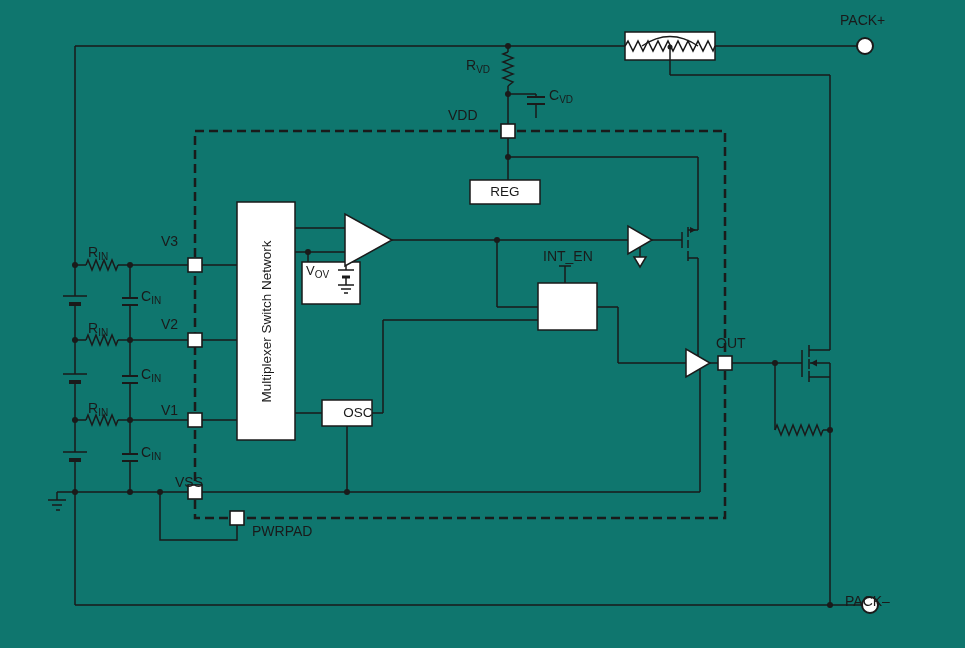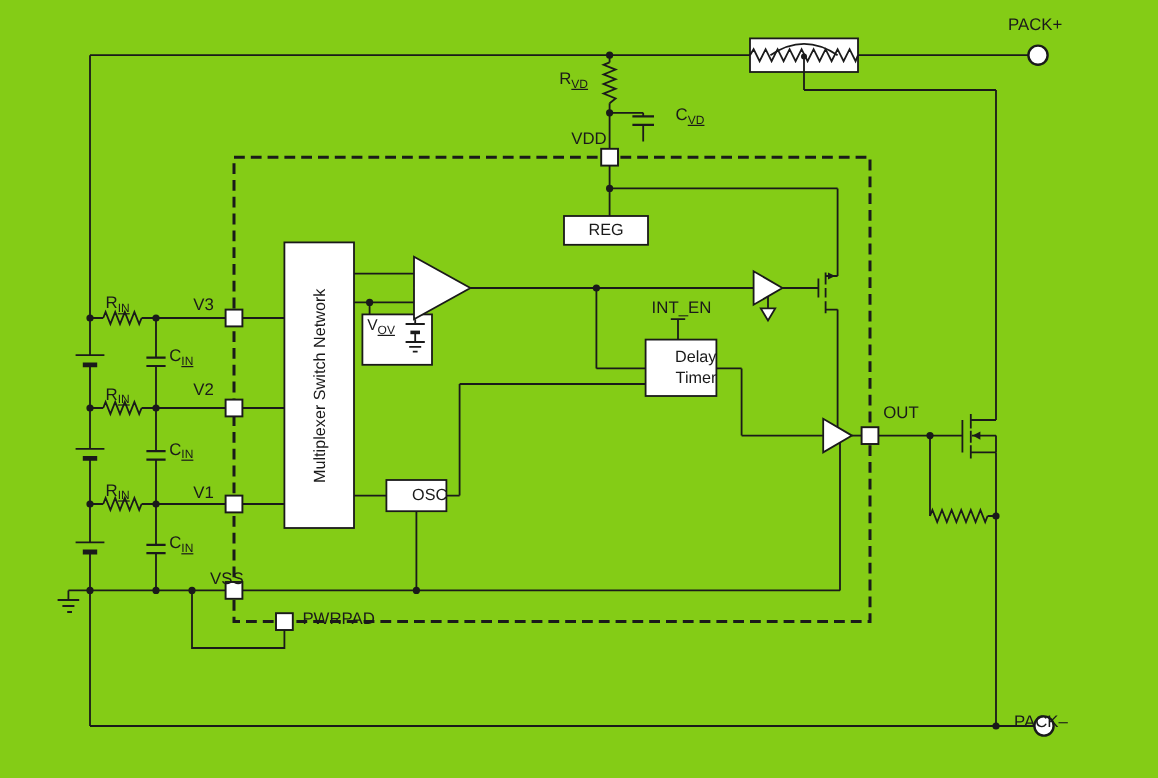--- a/index.html
+++ b/index.html
@@ -1,25 +1,25 @@
 <!DOCTYPE html>
 <html><head>
 <meta charset="utf-8">
 <style>
   html,body{margin:0;padding:0;background:#ffffff;}
   .stage{
-    position:relative;width:965px;height:648px;background:#84cc16;
+    position:relative;width:965px;height:648px;background:#0f766e;
     font-family:"Liberation Sans",sans-serif;color:#1a1a1a;overflow:hidden;
   }
   .stage svg{position:absolute;left:0;top:0;}
   .lbl{position:absolute;font-size:14px;line-height:1.1;white-space:nowrap;color:#1a1a1a;}
-  .lbl sub{font-size:10px;vertical-align:-3px;text-decoration:underline;}
+  .lbl sub{font-size:10px;vertical-align:-3px;}
   .boxlbl{
     position:absolute;display:flex;align-items:center;justify-content:center;
-    font-size:13.5px;line-height:1.25;text-align:right;color:#1a1a1a;
+    font-size:13.5px;line-height:1.25;text-align:center;color:#1a1a1a;
   }
   .rotwrap{position:absolute;display:flex;align-items:center;justify-content:center;}
   .rot{transform:rotate(-90deg);white-space:nowrap;font-size:13.5px;color:#1a1a1a;}
 </style>
 </head>
 <body>
 
 <div class="stage">
 
 <svg width="965" height="648" viewBox="0 0 965 648">
@@ -144,42 +144,41 @@
 
     <circle cx="865" cy="46" r="8" fill="#ffffff" stroke-width="2"></circle>
     <circle cx="870" cy="605" r="8" fill="#ffffff" stroke-width="2"></circle>
   </g>
 </svg>
 
 <span class="lbl" style="left:840px;top:13px">PACK+</span>
 <span class="lbl" style="left:845px;top:594px">PACK–</span>
 
 <span class="lbl" style="left:466px;top:58px"><span>R</span><sub>VD</sub></span>
-<span class="lbl" style="left:563px;top:88px"><span>C</span><sub>VD</sub></span>
-<span class="lbl" style="left:476px;top:108px">VDD</span>
+<span class="lbl" style="left:549px;top:88px"><span>C</span><sub>VD</sub></span>
+<span class="lbl" style="left:448px;top:108px">VDD</span>
 
 <span class="lbl" style="left:88px;top:245px"><span>R</span><sub>IN</sub></span>
 <span class="lbl" style="left:88px;top:321px"><span>R</span><sub>IN</sub></span>
 <span class="lbl" style="left:88px;top:401px"><span>R</span><sub>IN</sub></span>
 
 <span class="lbl" style="left:141px;top:289px"><span>C</span><sub>IN</sub></span>
 <span class="lbl" style="left:141px;top:367px"><span>C</span><sub>IN</sub></span>
 <span class="lbl" style="left:141px;top:445px"><span>C</span><sub>IN</sub></span>
 
-<span class="lbl" style="left:161px;top:246px">V3</span>
+<span class="lbl" style="left:161px;top:234px">V3</span>
 <span class="lbl" style="left:161px;top:317px">V2</span>
 <span class="lbl" style="left:161px;top:403px">V1</span>
 <span class="lbl" style="left:175px;top:475px">VSS</span>
-<span class="lbl" style="left:252px;top:508px">PWRPAD</span>
-<span class="lbl" style="left:736px;top:336px">OUT</span>
+<span class="lbl" style="left:252px;top:524px">PWRPAD</span>
+<span class="lbl" style="left:716px;top:336px">OUT</span>
 <span class="lbl" style="left:543px;top:249px">INT_EN</span>
 
 <span class="lbl" style="left:306px;top:264px;font-size:13px"><span>V</span><sub>OV</sub></span>
 
 <div class="boxlbl" style="left:470px;top:180px;width:70px;height:24px">REG</div>
 <div class="boxlbl" style="left:322px;top:400px;width:72px;height:26px">OSC</div>
-<div class="boxlbl" style="left:538px;top:283px;width:59px;height:47px">Delay Timer</div>
 
 <div class="rotwrap" style="left:237px;top:202px;width:58px;height:238px">
   <span class="rot">Multiplexer Switch Network</span>
 </div>
 
 </div>
 
 </body></html>

